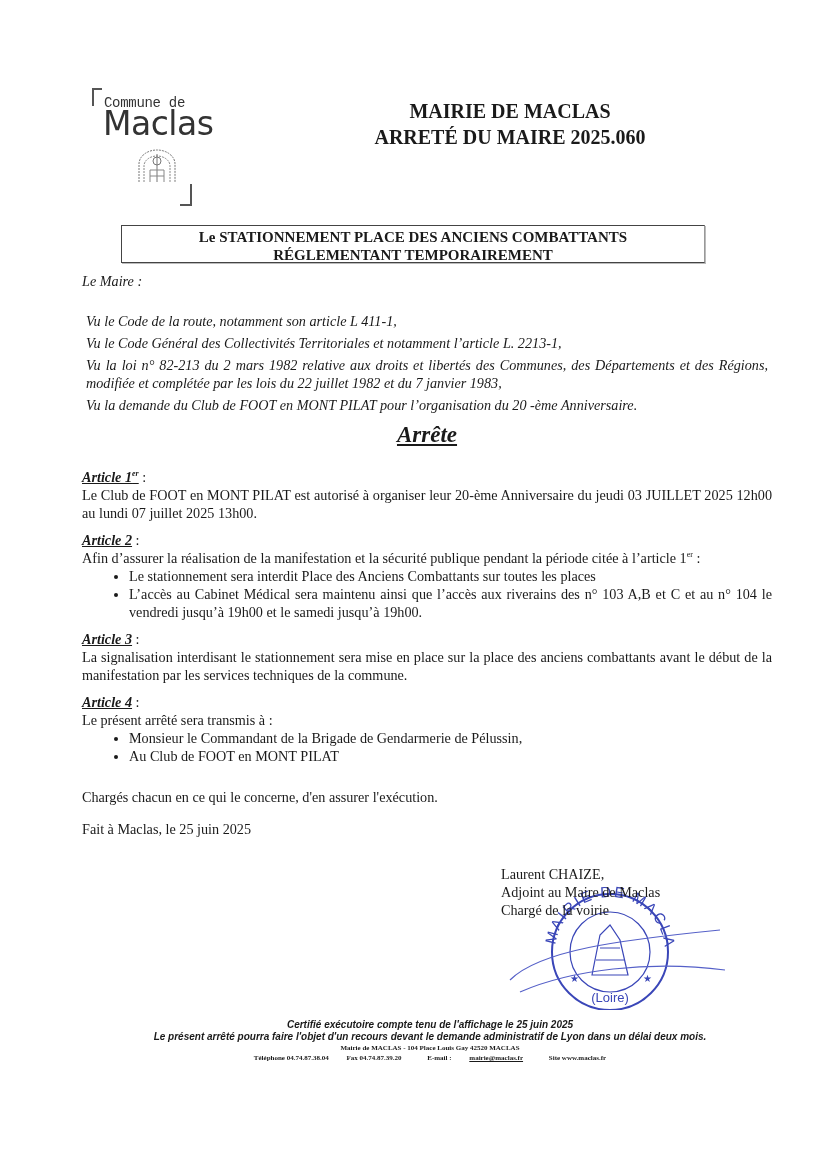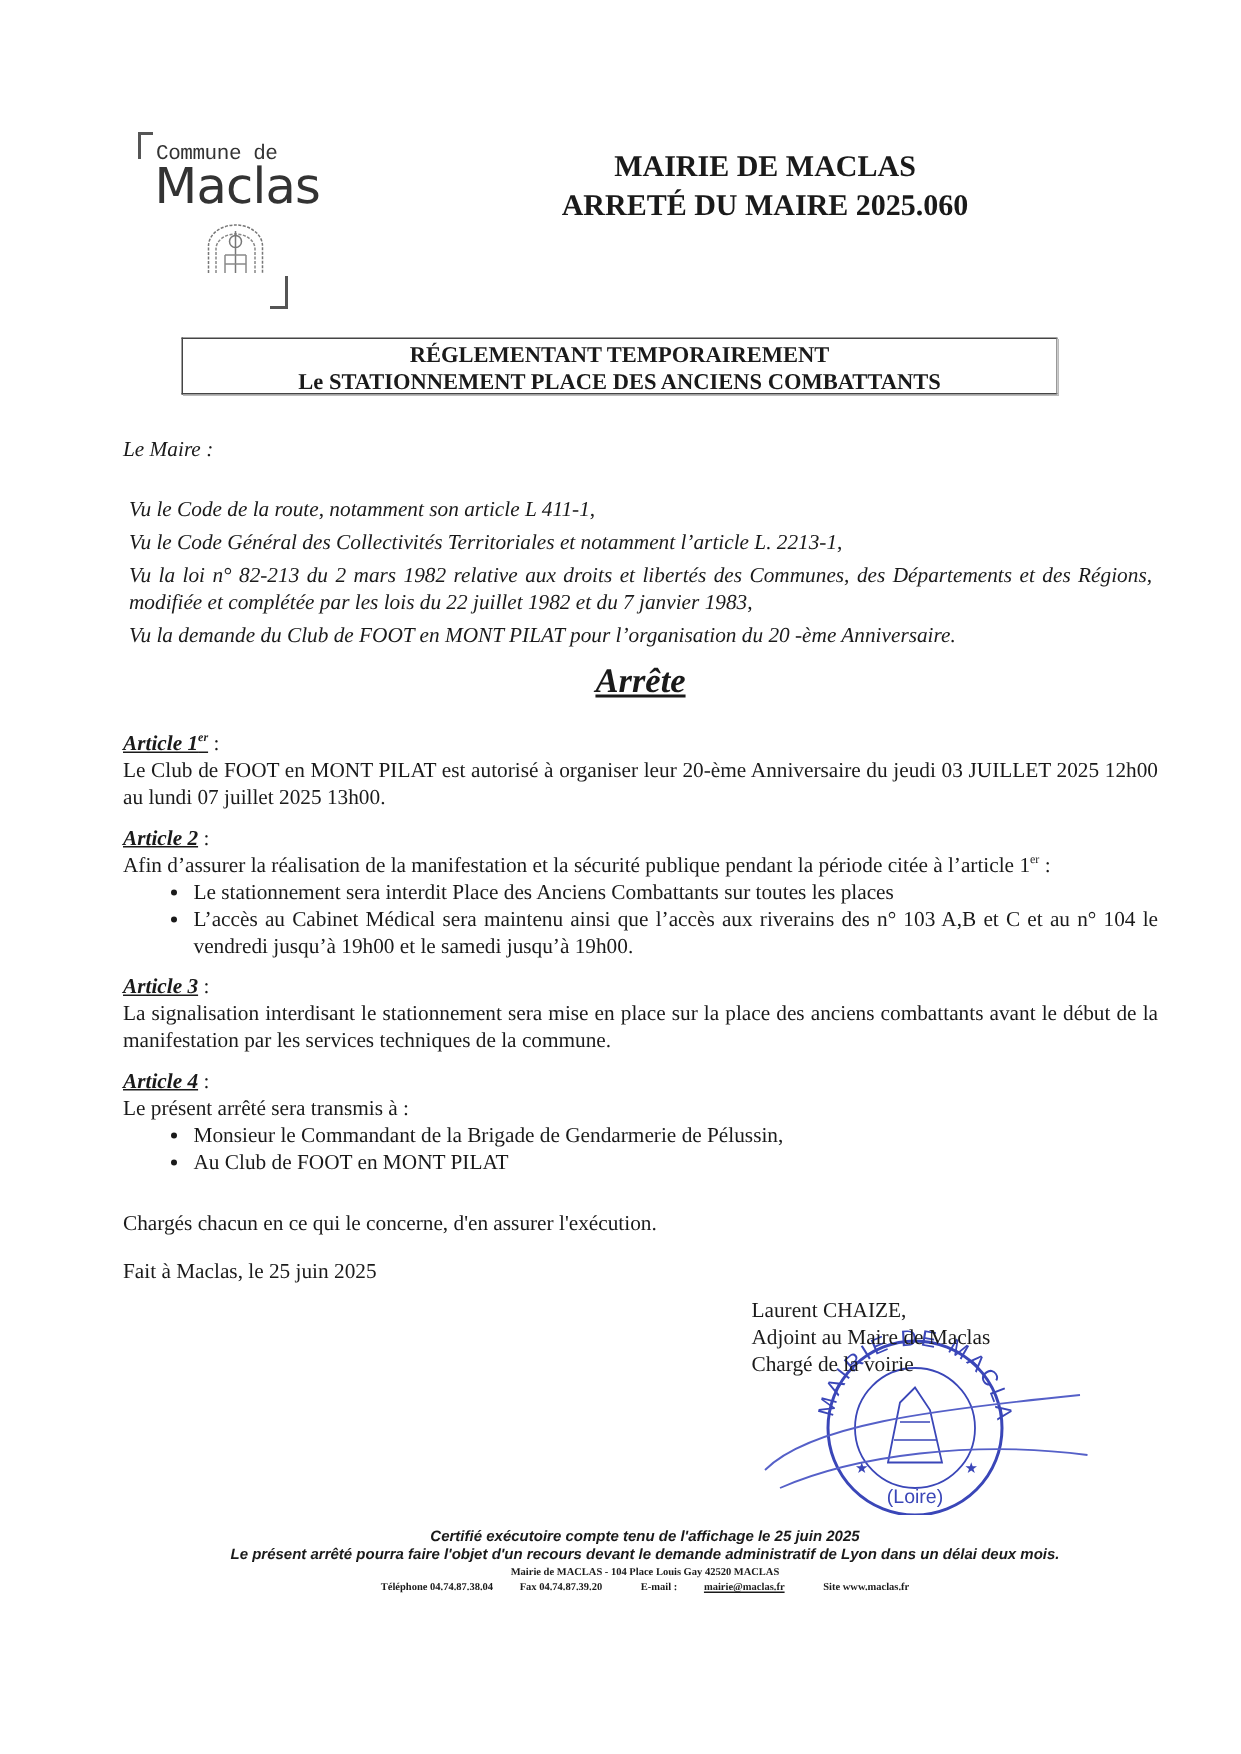--- a/index.html
+++ b/index.html
@@ -8,21 +8,21 @@
   .logo .corner-tl { position: absolute; left: 0; top: 0; width: 8px; height: 16px; border-left: 2px solid #555; border-top: 2px solid #555; }
   .logo .corner-br { position: absolute; left: 88px; top: 96px; width: 10px; height: 20px; border-right: 2px solid #555; border-bottom: 2px solid #555; }
   .logo .commune { position: absolute; left: 12px; top: 7px; font-family: Liberation Mono, monospace; font-size: 14px; color: #333; letter-spacing: -0.3px; }
   .logo .maclas { position: absolute; left: 11px; top: 16px; font-family: "DejaVu Sans", sans-serif; font-weight: 400; font-size: 33px; color: #333; letter-spacing: -0.5px; }
   .logo svg { position: absolute; left: 44px; top: 60px; }
 
   .header-title { position: absolute; left: 340px; top: 98px; width: 340px; text-align: center; font-weight: bold; font-size: 20px; line-height: 26px; }
 
   .title-box { position: absolute; left: 121px; top: 225px; width: 584px; height: 38px; border: 1px solid #444; border-right-color: #999; box-shadow: 1px 1px 0 #bbb; text-align: center; font-weight: bold; font-size: 15px; line-height: 18px; padding-top: 2px; box-sizing: border-box; }
 
-  .body { position: absolute; left: 82px; top: 291px; width: 690px; font-size: 14.2px; line-height: 18px; }
+  .body { position: absolute; left: 82px; top: 272px; width: 690px; font-size: 14.2px; line-height: 18px; }
   .italic { font-style: italic; }
   .vu p { margin: 4px; text-align: justify; }
   .arrete { text-align: center; font-weight: bold; font-style: italic; font-size: 23px; text-decoration: underline; margin: 12px 0 24px; }
   .article-label { font-weight: bold; font-style: italic; text-decoration: underline; }
   .article { margin-bottom: 9px; }
   .article p { margin: 0; text-align: justify; }
   .article ul { margin: 0; padding-left: 47px; }
   .article li { margin: 0; text-align: justify; }
   sup { font-size: 8px; line-height: 0; }
   .plain { margin: 0; }
@@ -55,22 +55,22 @@
   </svg>
   <div class="corner-br"></div>
 </div>
 
 <div class="header-title">
   <div>MAIRIE DE MACLAS</div>
   <div>ARRETÉ DU MAIRE 2025.060</div>
 </div>
 
 <div class="title-box">
+  <div>Le STATIONNEMENT PLACE DES ANCIENS COMBATTANTS</div>
   <div>RÉGLEMENTANT TEMPORAIREMENT</div>
-  <div>Le STATIONNEMENT PLACE DES ANCIENS COMBATTANTS</div>
 </div>
 
 <div class="body">
   <p class="plain italic">Le Maire :</p>
   <div style="height:18px"></div>
   <div class="vu italic">
     <p>Vu le Code de la route, notamment son article L 411-1,</p>
     <p>Vu le Code Général des Collectivités Territoriales et notamment l’article L. 2213-1,</p>
     <p>Vu la loi n° 82-213 du 2 mars 1982 relative aux droits et libertés des Communes, des Départements et des Régions, modifiée et complétée par les lois du 22 juillet 1982 et du 7 janvier 1983,</p>
     <p>Vu la demande du Club de FOOT en MONT PILAT pour l’organisation du 20 -ème Anniversaire.</p>

